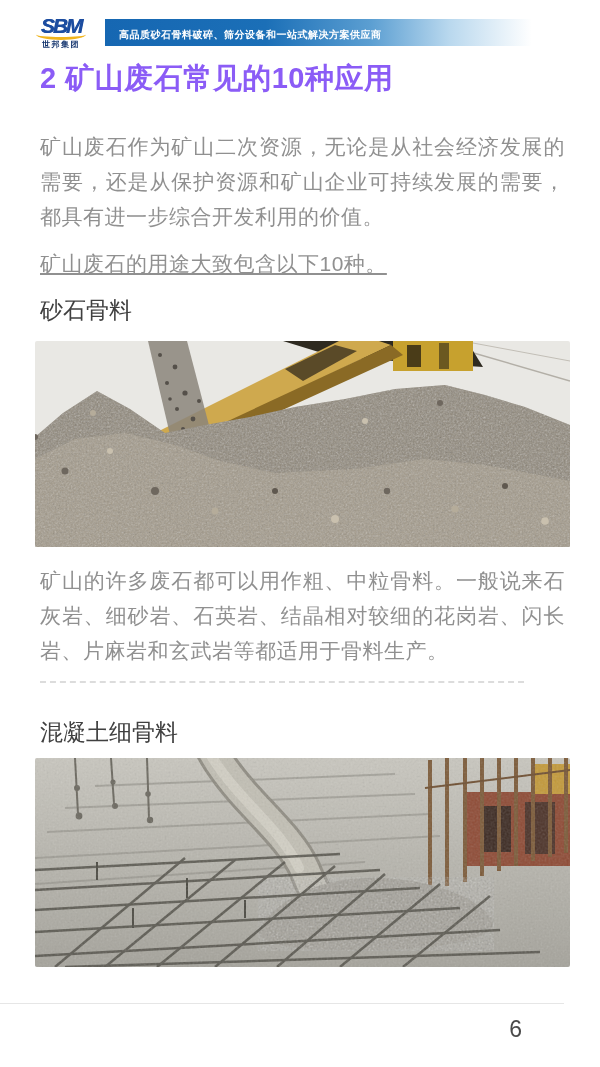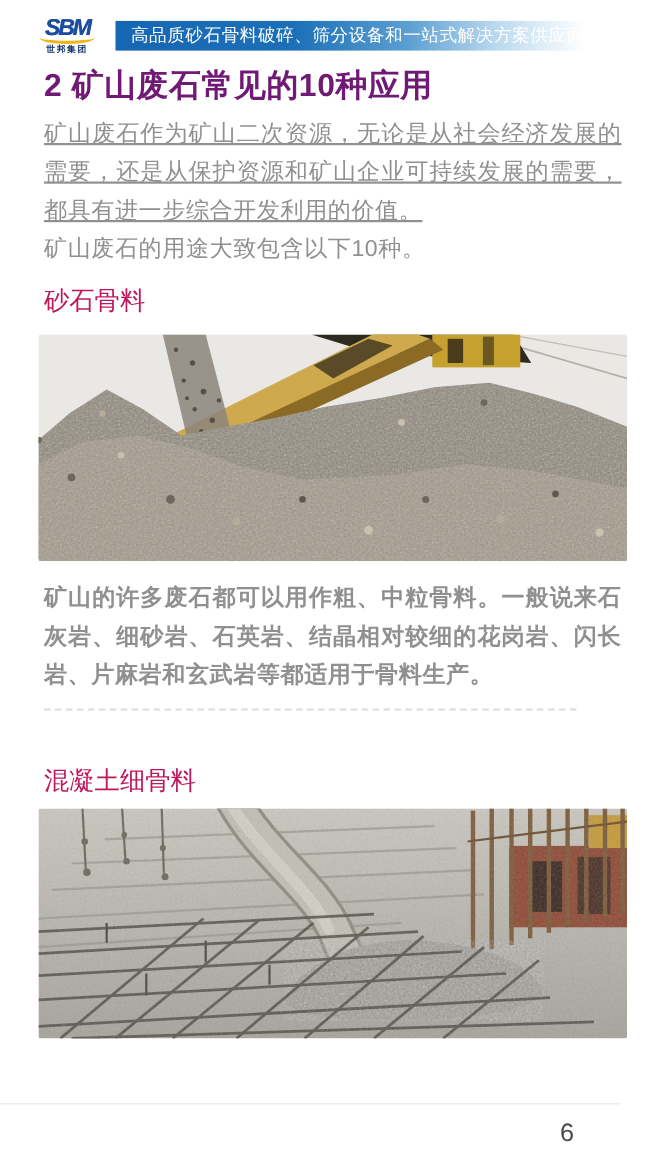--- a/index.html
+++ b/index.html
@@ -21,49 +21,49 @@
   .logo-swoosh {
     width:50px; height:7px; margin:-3px auto 1px auto;
     border-bottom:3px solid #f0b41c; border-radius:0 0 100% 100%/0 0 160% 160%;
   }
   .logo-sub { font-size:8px; font-weight:bold; color:#14356e; letter-spacing:1.5px;text-align:center; }
   .banner {
     flex:1; margin-left:13px; height:27px; line-height:27px;
     padding-left:14px;
     background:linear-gradient(90deg,#1667b2 0%,#1b6fb7 35%,#5c9fd2 58%,#b9d8ee 75%,#ffffff 93%);
   }
-  .banner span { color:#ffffff; font-size:16px; font-weight:normal; letter-spacing:0.5px; }
+  .banner span { color:#ffffff; font-size:10px; font-weight:bold; letter-spacing:0.5px; }
 
   
   h1 {
     margin:10px 40px 0 40px;
-    font-size:29px; line-height:36px; font-weight:bold; color:#701a75;
+    font-size:29px; line-height:36px; font-weight:bold; color:#8b5cf6;
     letter-spacing:0.5px;
   }
   p.body {
     margin:0 35px 0 40px; width:525px;
     font-size:21px; line-height:35px; color:#909090;
     letter-spacing:0.5px; text-align:justify;
   }
-  p.intro1 { margin-top:8px;text-decoration:underline; }
-  p.intro2 { margin-top:0; }
+  p.intro1 { margin-top:33px; }
+  p.intro2 { margin-top:12px;text-decoration:underline; }
   h2 {
     margin:14px 40px 0 40px;
-    font-size:23px; line-height:30px; font-weight:500; color:#be185d;
+    font-size:23px; line-height:30px; font-weight:500; color:#404040;
   }
   figure { margin:16px 30px 0 35px; width:535px; font-size:0; }
   figure svg { display:block; border-radius:2px; }
-  p.caption { margin-top:16px;font-weight:bold; }
+  p.caption { margin-top:16px; }
   p.indent { text-indent:6px; }
 
   .dashed-divider {
     margin:13px 40px 0 40px;
     border-top:2px dashed #dcdcdc; height:0;
   }
-  .sec2 h2 { margin-top:48px; }
+  .sec2 h2 { margin-top:34px; }
   .sec2 figure { margin-top:11px; }
   p.last { margin-top:15px; }
 
   
   .footer-rule {
     position:absolute; left:0; right:0; top:1003px; height:1px; background:#e6e6e6;
   }
   .page-number {
     position:absolute; right:42px; top:1016px;
     font-size:23px; color:#4a4a4a;

